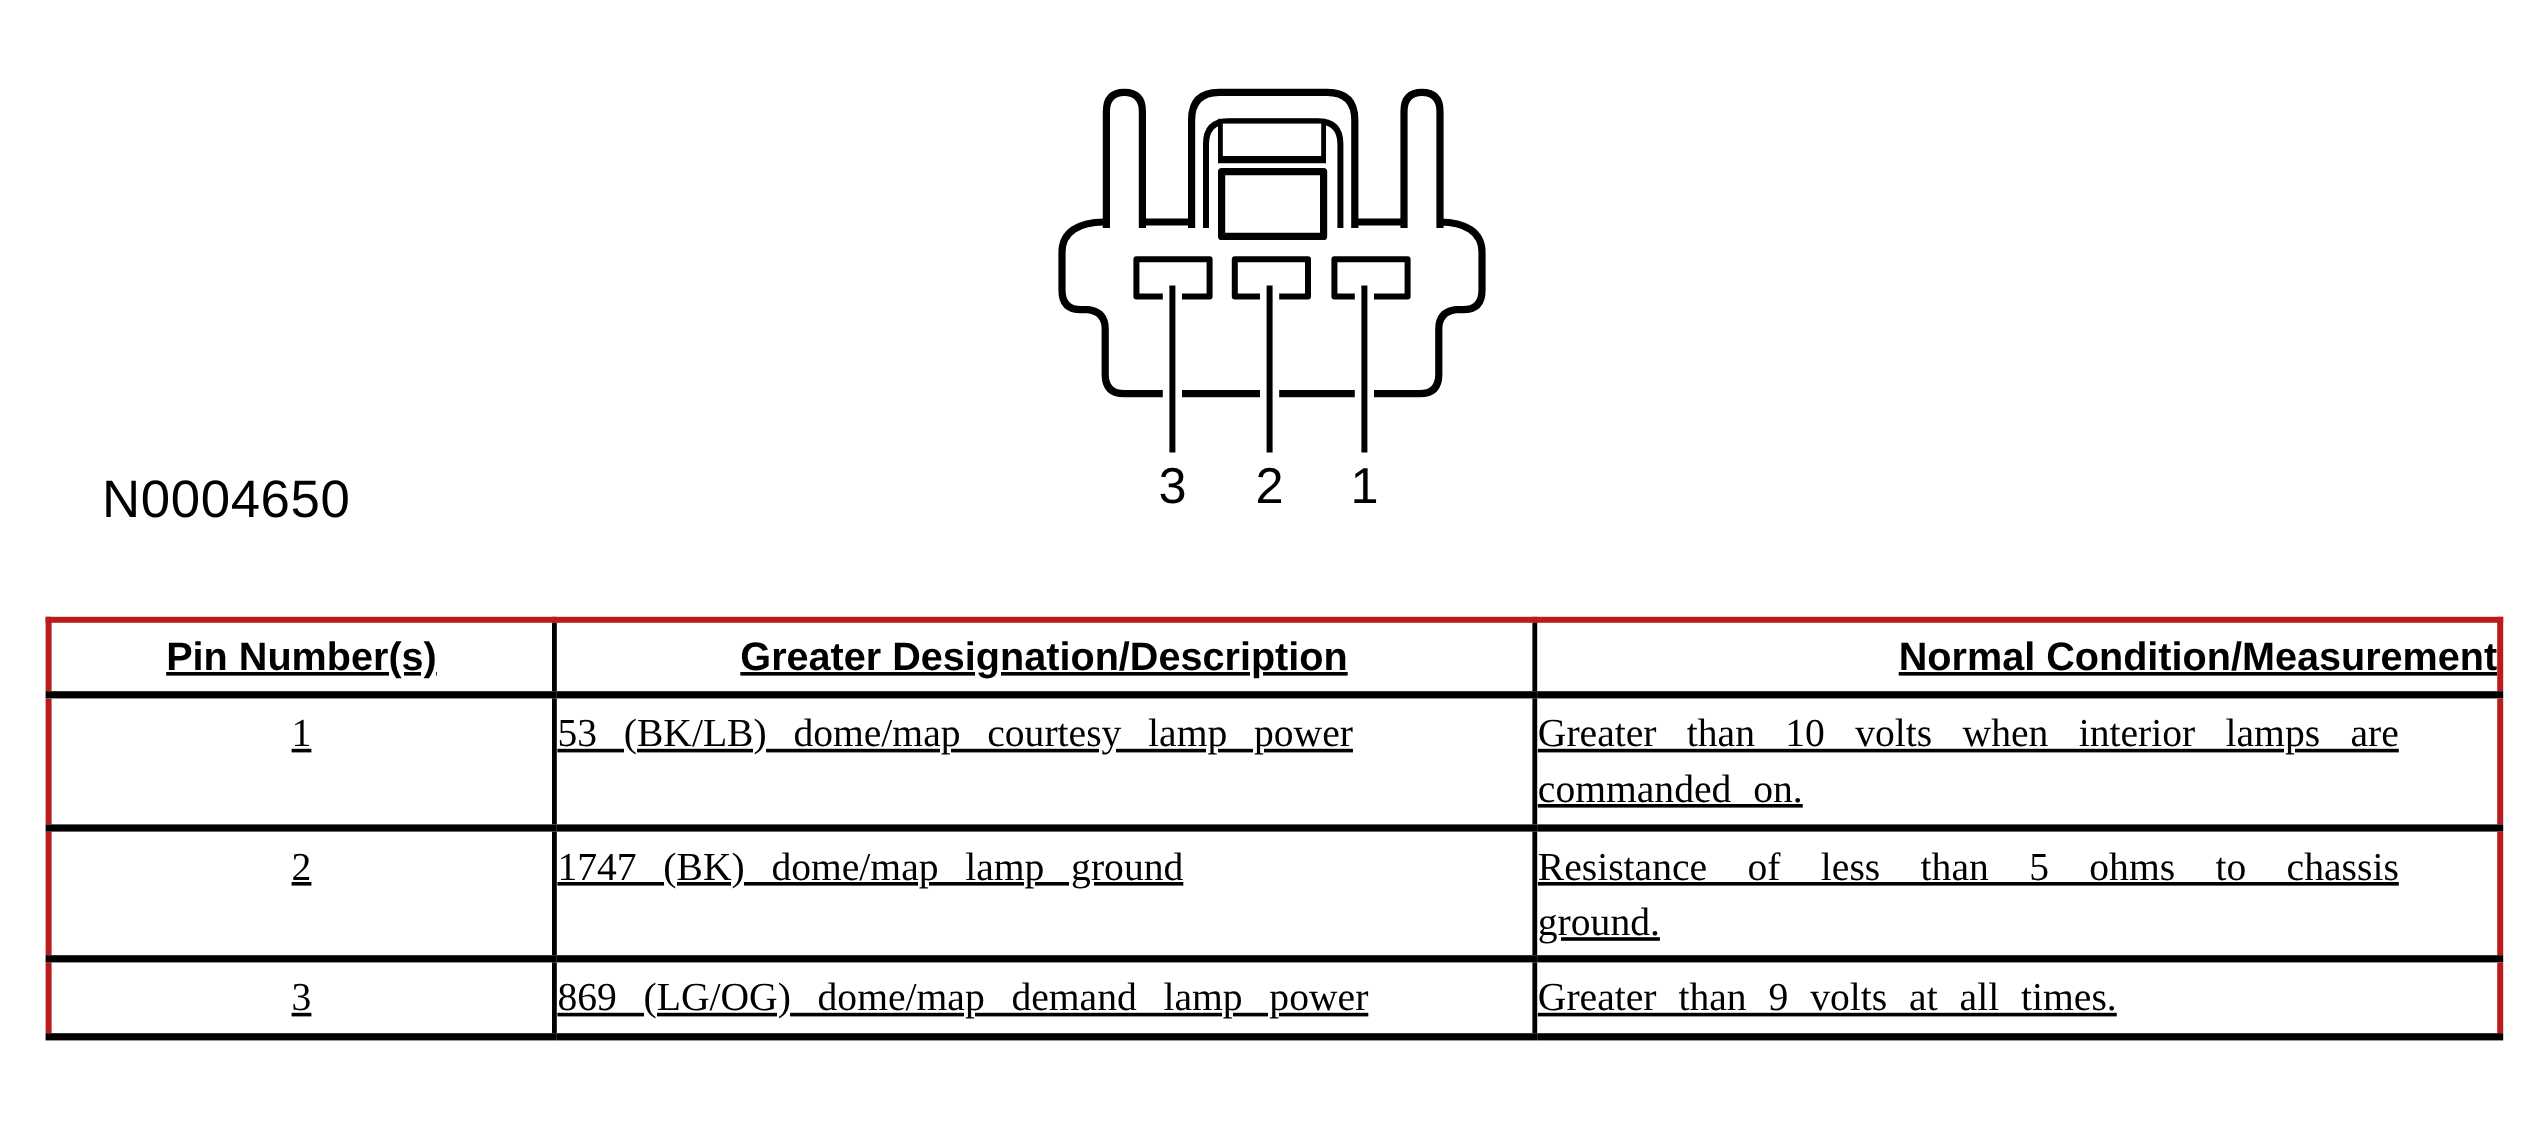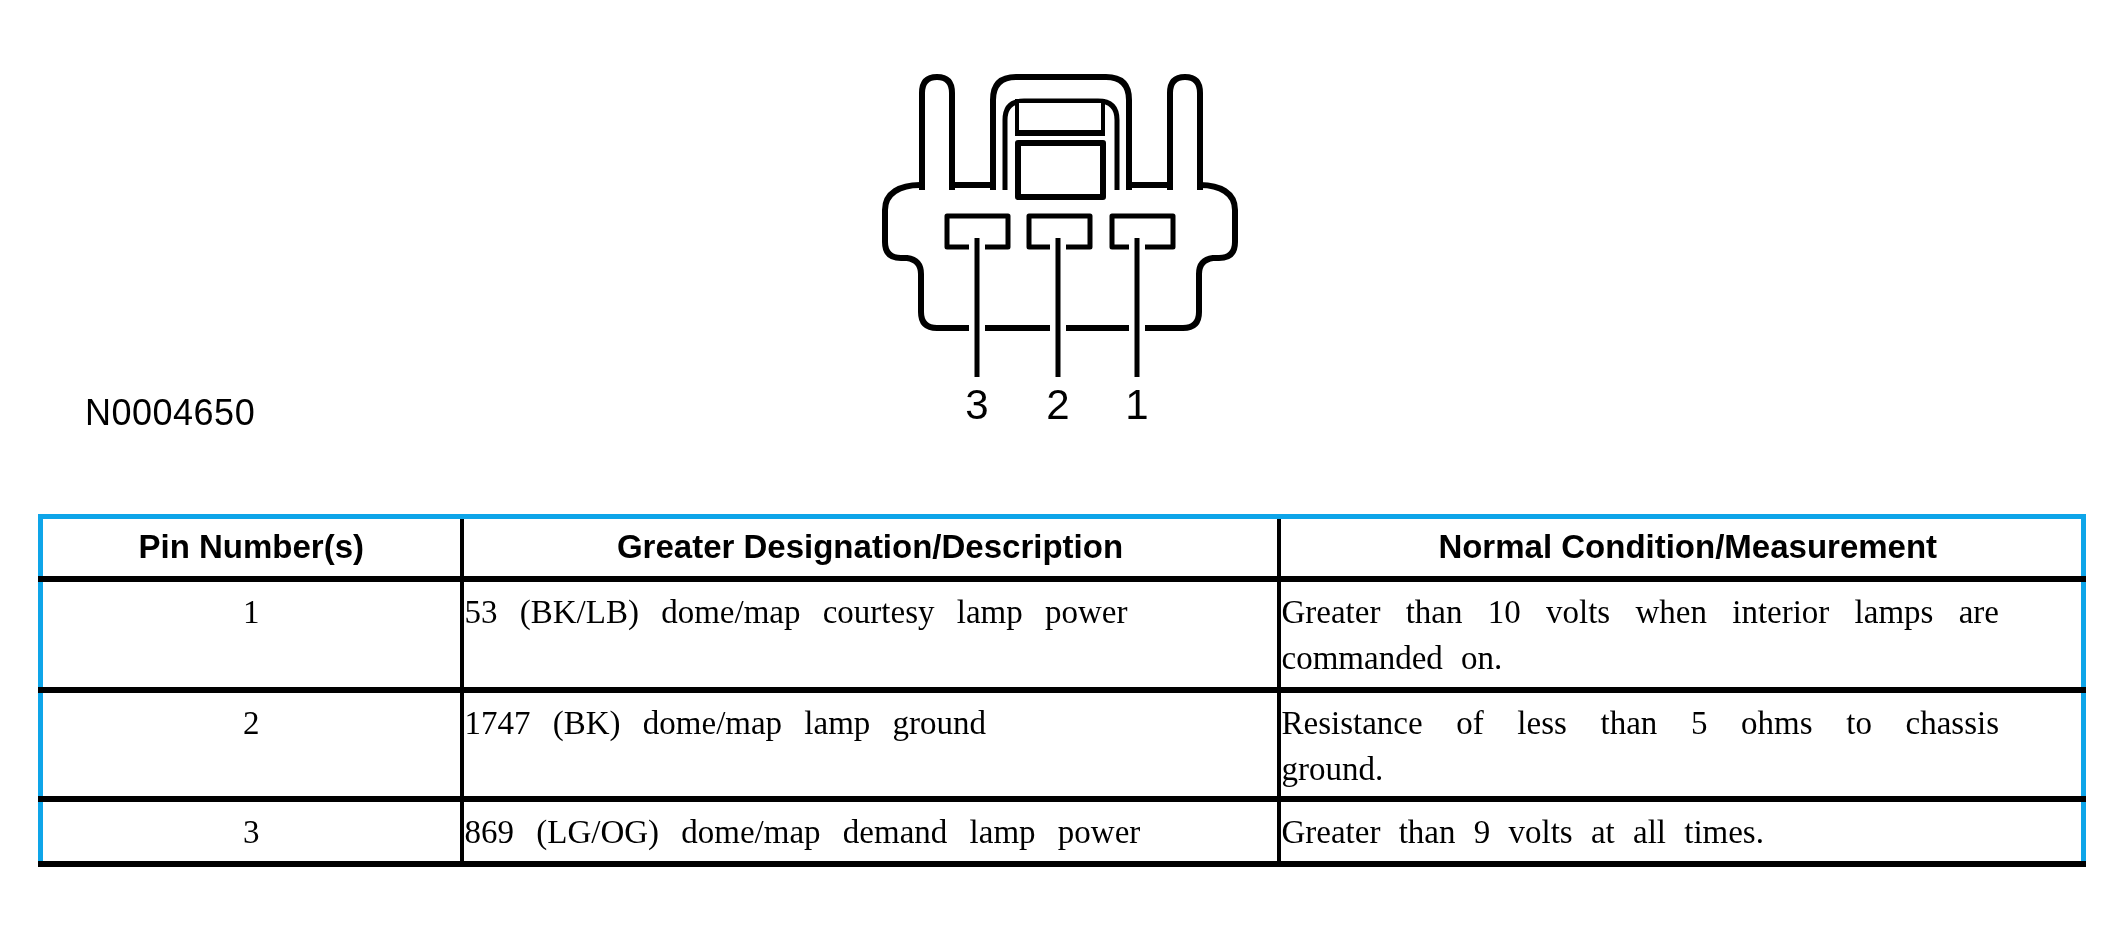--- a/index.html
+++ b/index.html
@@ -35,21 +35,21 @@
     font-weight: 400;
     fill: #000;
     text-anchor: middle;
   }
 
   #figure-id {
     position: absolute;
     left: 85px;
     top: 392px;
     font-family: "Liberation Sans", sans-serif;
-    font-size: 36px;
+    font-size: 44px;
     letter-spacing: 0.5px;
     text-align: center;
   }
 
   
   #pin-table {
     position: absolute;
     left: 38px;
     top: 514px;
     width: 2043px;
@@ -63,37 +63,37 @@
     overflow: hidden;
   }
   #pin-table th {
     font-family: "Liberation Sans", sans-serif;
     font-size: 33px;
     font-weight: bold;
     vertical-align: middle;
     border-bottom: 6px solid #000;
     padding: 0;
   }
-  #pin-table { border: 5px solid #0ea5e9; }
+  #pin-table { border: 5px solid #b91c1c; text-decoration: underline; }
   #pin-table td {
     font-family: "Liberation Serif", serif;
     font-size: 33px;
     line-height: 46px;
     vertical-align: top;
     padding-top: 7px;
     border-top: 6px solid #000;
     border-bottom: 6px solid #000;
   }
   #pin-table thead tr { height: 62px; }
   #pin-table tbody tr.r1 { height: 111px; }
   #pin-table tbody tr.r2 { height: 109px; }
   #pin-table tbody tr.r3 { height: 65px; }
 
   #pin-table th.h-pin, #pin-table th.h-circuit { text-align: center; }
-  #pin-table th.h-cond { text-align: center; padding-left: 14px; }
+  #pin-table th.h-cond { text-align: right; padding-left: 14px; }
 
   #pin-table td.c-pin { text-align: center; }
   #pin-table td.c-circuit { text-align: left; word-spacing: 14px; }
   #pin-table td.c-cond {
     text-align: justify;
     text-align-last: left;
     word-spacing: 10px;
     padding-right: 82px;
   }
 </style>

